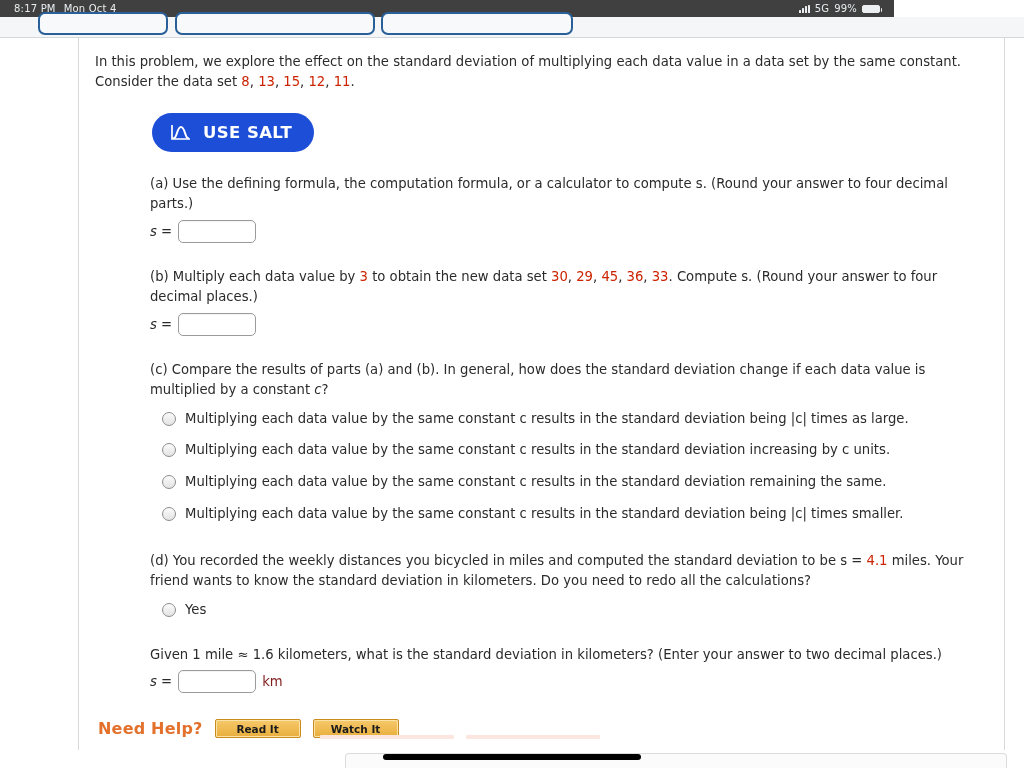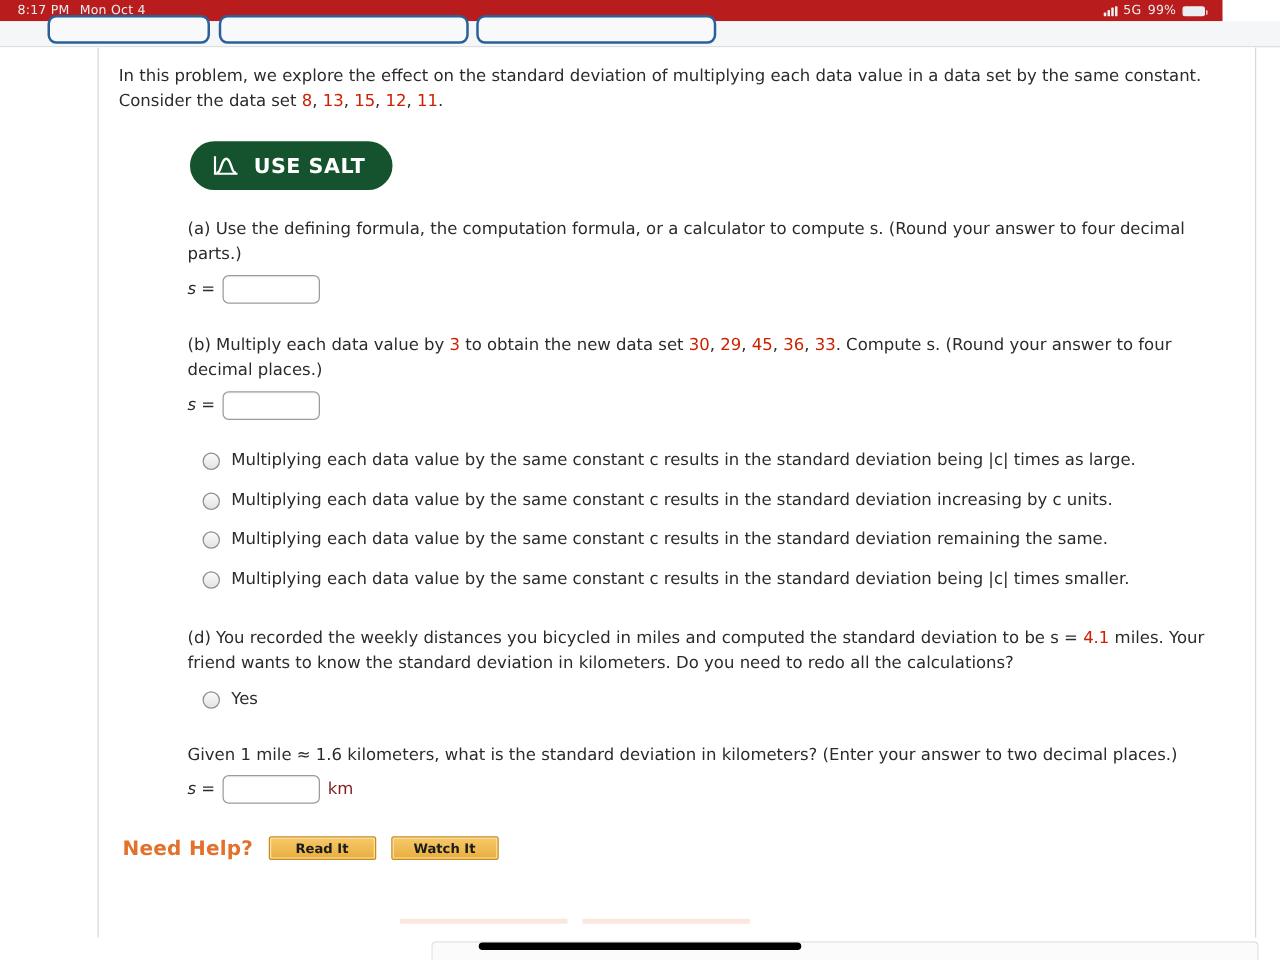--- a/index.html
+++ b/index.html
@@ -13,22 +13,22 @@
 
   #screen {
     position: relative;
     width: 1024px; height: 768px;
     background: #ffffff;
   }
 
   
   .statusbar {
     position: absolute; top: 0; left: 0;
-    width: 978px; height: 17px;
-    background: #b91c1c;
+    width: 894px; height: 17px;
+    background: #404040;
     display: flex; align-items: center;
     padding: 0 14px;
     font-size: 10px;
     color: #e8edef;
     letter-spacing: .2px;
   }
   .sb-left { display: flex; align-items: center; gap: 8px; }
   .sb-right { margin-left: auto; display: flex; align-items: center; gap: 5px; }
   .sb-bars { display: flex; align-items: flex-end; gap: 1px; height: 8px; }
   .sb-bars i { display: block; width: 2px; background: #eceff1; border-radius: .5px; }
@@ -118,21 +118,21 @@
     border-radius: 5px;
     background: #ffffff;
     box-shadow: inset 0 1px 1px rgba(0,0,0,.05);
   }
   .unit { font-size: 13.2px; color: #7f1d1d; }
 
   
   .salt-wrap { margin: 20px 0 22px 57px; }
   .salt {
     display: inline-flex; align-items: center; gap: 11px;
-    background: #14532d;
+    background: #1d4ed8;
     color: #ffffff;
     border: none; border-radius: 22px;
     padding: 10px 22px 10px 18px;
     font-size: 16.5px; font-weight: bold;
     letter-spacing: .4px;
     cursor: pointer;
     font-family: "DejaVu Sans", "Liberation Sans", sans-serif;
   }
   .salt svg { display: block; }
 
@@ -270,20 +270,24 @@
           <span>(b) Multiply each data value by </span><span class="num">3</span><span> to obtain the new data set </span><span class="num">30</span>, <span class="num">29</span>, <span class="num">45</span>, <span class="num">36</span>, <span class="num">33</span><span>. Compute s. (Round your answer to four</span>
           <span>decimal places.)</span>
         </p>
         <div class="eqrow">
           <span class="var">s =</span>
           <input class="ansbox" type="text" value="" style="">
         </div>
       </div>
 
       <div class="block" style="margin-top:24px;">
+        <p class="qtext part">
+          <span>(c) Compare the results of parts (a) and (b). In general, how does the standard deviation change if each data value is</span>
+          <span>multiplied by a constant </span><span class="var">c</span><span>?</span>
+        </p>
         <div class="opts">
           <label class="opt">
             <span class="radio"></span>
             <span class="opt-label">Multiplying each data value by the same constant c results in the standard deviation being |c| times as large.</span>
           </label>
           <label class="opt">
             <span class="radio"></span>
             <span class="opt-label">Multiplying each data value by the same constant c results in the standard deviation increasing by c units.</span>
           </label>
           <label class="opt">

